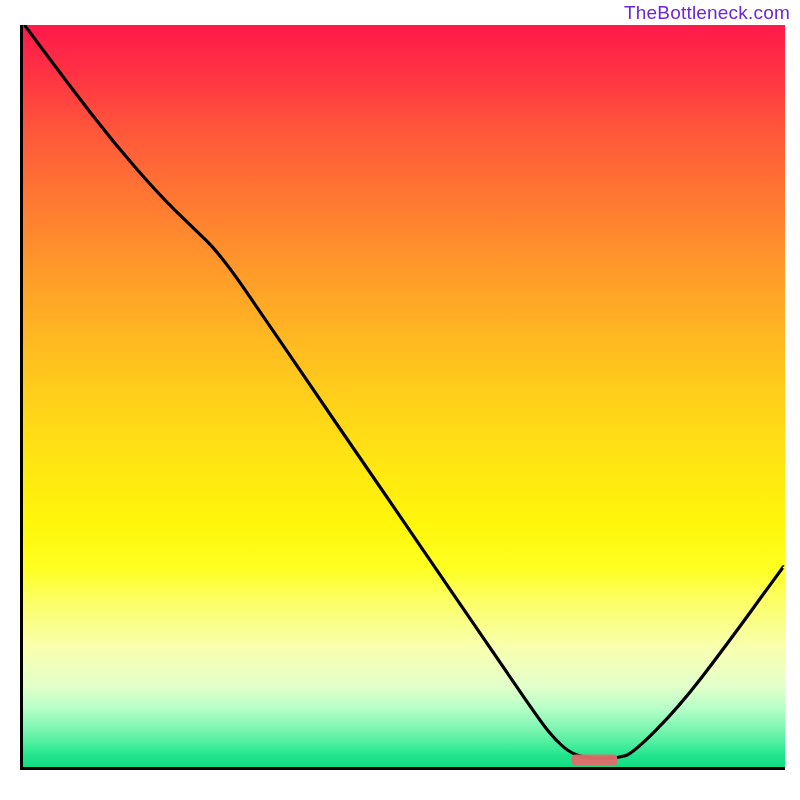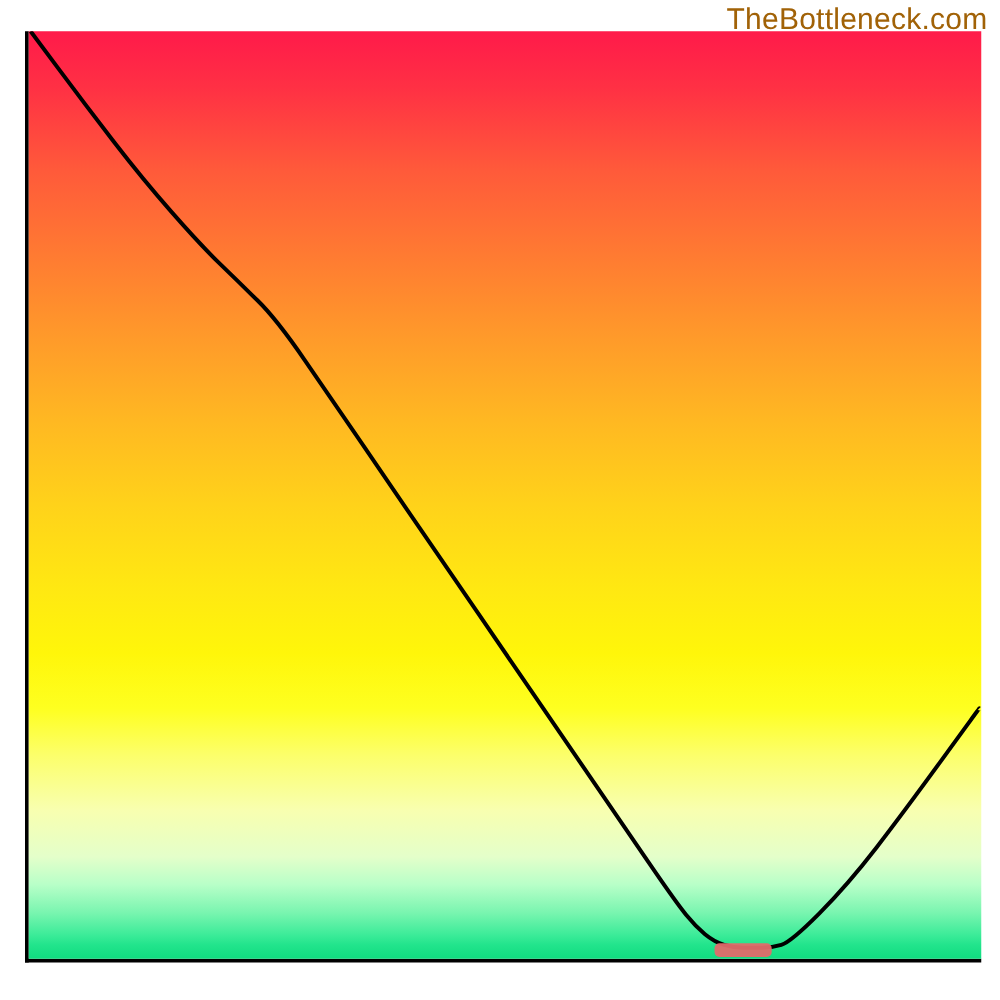--- a/index.html
+++ b/index.html
@@ -13,22 +13,22 @@
   }
   .container {
     position: relative;
     width: 800px;
     height: 800px;
   }
   .watermark {
     position: absolute;
     top: 2px;
     right: 10px;
-    color: #a16207;
-    font-size: 24px;
+    color: #6d28d9;
+    font-size: 19px;
     font-weight: 500;
     letter-spacing: 0.2px;
     z-index: 20;
   }
   .plot-area {
     position: absolute;
     left: 20px;
     top: 25px;
     width: 765px;
     height: 745px;

